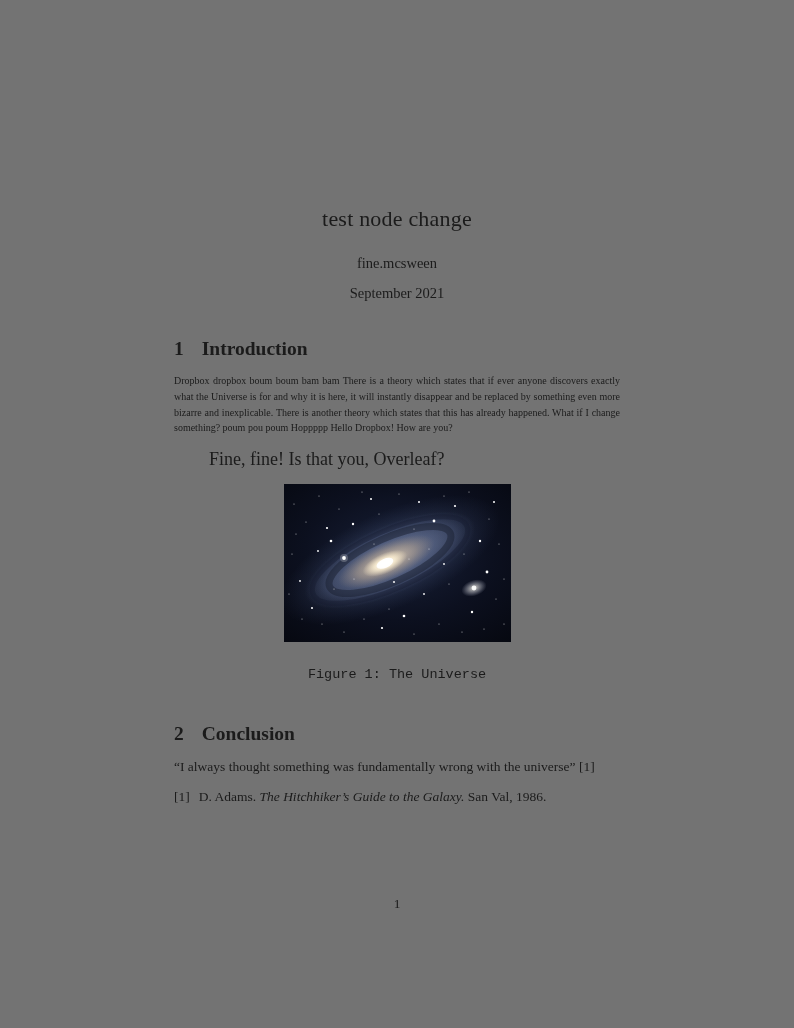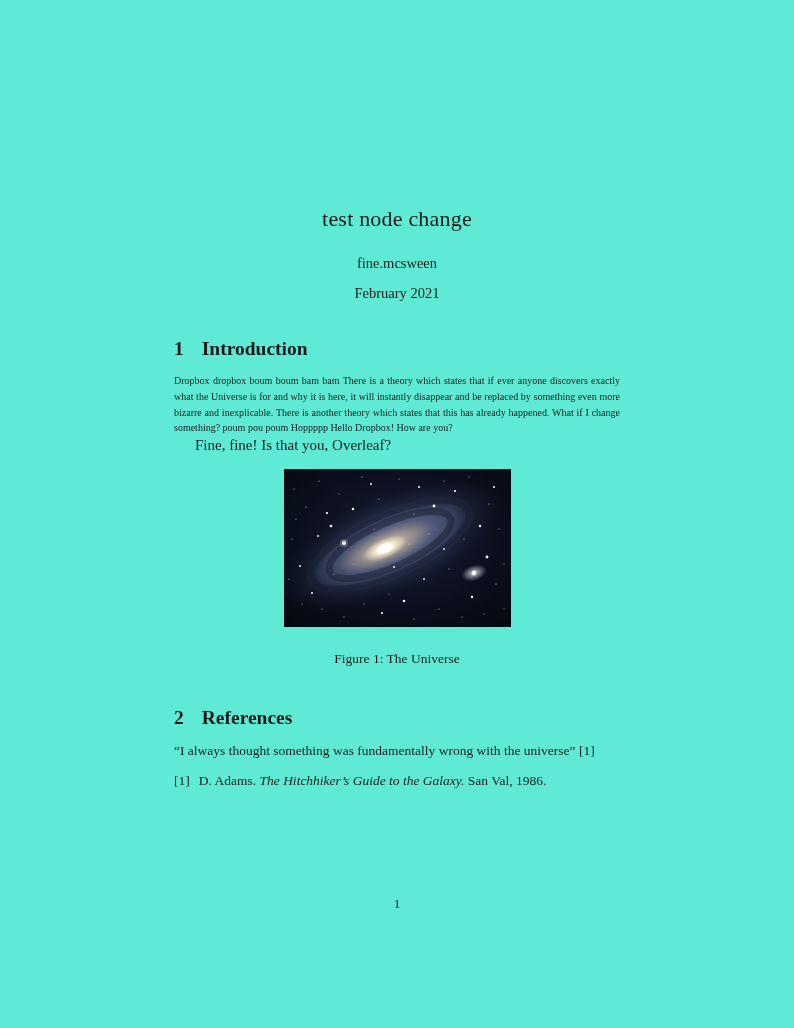--- a/index.html
+++ b/index.html
@@ -4,21 +4,21 @@
 <style>
   html, body {
     margin: 0;
     padding: 0;
     background: #ffffff;
   }
   .page {
     position: relative;
     width: 794px;
     height: 1028px;
-    background: #5eead4;
+    background: #737373;
     font-family: "Liberation Serif", "DejaVu Serif", serif;
     color: #1b1b1b;
     overflow: hidden;
   }
   .content {
     position: absolute;
     left: 174px;
     top: 0;
     width: 446px;
   }
@@ -49,28 +49,29 @@
   .sec-intro   { margin-top: 36px !important; }
   .sec-concl   { margin-top: 40px !important; }
   .sec-refs    { margin-top: 26px !important; }
   p.body-par {
     margin: 13px 0 0 0;
     font-size: 10px;
     line-height: 15.8px;
     text-align: justify;
   }
   p.cont-par {
-    margin: 2px;
-    font-size: 15px;
+    margin: 16px;
+    font-size: 18px;
     line-height: 15.8px;
     text-indent: 19px;
   }
   figure.doc-figure {
     margin: 15px 0 0 0;
     text-align: center;
+    font-family: Liberation Mono, monospace;
   }
   .galaxy-frame {
     display: inline-block;
     width: 227px;
     height: 158px;
     line-height: 0;
   }
   figcaption.fig-caption {
     margin-top: 20px;
     font-size: 13.5px;
@@ -100,21 +101,21 @@
   }
 </style>
 </head>
 <body>
 
 <div class="page">
   <div class="content">
 
     <h1 class="doc-title">test node change</h1>
     <div class="doc-author">fine.mcsween</div>
-    <div class="doc-date">February 2021</div>
+    <div class="doc-date">September 2021</div>
 
     <h2 class="sec sec-intro">
       <span class="sec-num">1</span>
       <span>Introduction</span>
     </h2>
     <p class="body-par">Dropbox dropbox boum boum bam bam There is a theory which states that if ever anyone discovers exactly what the Universe is for and why it is here, it will instantly disappear and be replaced by something even more bizarre and inexplicable. There is another theory which states that this has already happened. What if I change something? poum pou poum Hoppppp Hello Dropbox! How are you?</p>
     <p class="cont-par">Fine, fine! Is that you, Overleaf?</p>
 
     <figure class="doc-figure">
       <span class="galaxy-frame">
@@ -220,21 +221,21 @@
               <circle cx="145" cy="65" r="0.6"></circle>
             <circle cx="125" cy="75" r="0.6"></circle>
           </g>
         </svg>
       </span>
       <figcaption class="fig-caption">Figure 1: The Universe</figcaption>
     </figure>
 
     <h2 class="sec sec-concl">
       <span class="sec-num">2</span>
-      <span>References</span>
+      <span>Conclusion</span>
     </h2>
     <p class="quote-par">“I always thought something was fundamentally wrong with the universe” [1]</p>
 
     <div class="ref-item">
       <span class="ref-label">[1]</span>
       <span class="ref-text"><span>D. Adams.</span>
         <i>The Hitchhiker’s Guide to the Galaxy.</i>
         <span>San Val, 1986.</span></span>
     </div>
 

